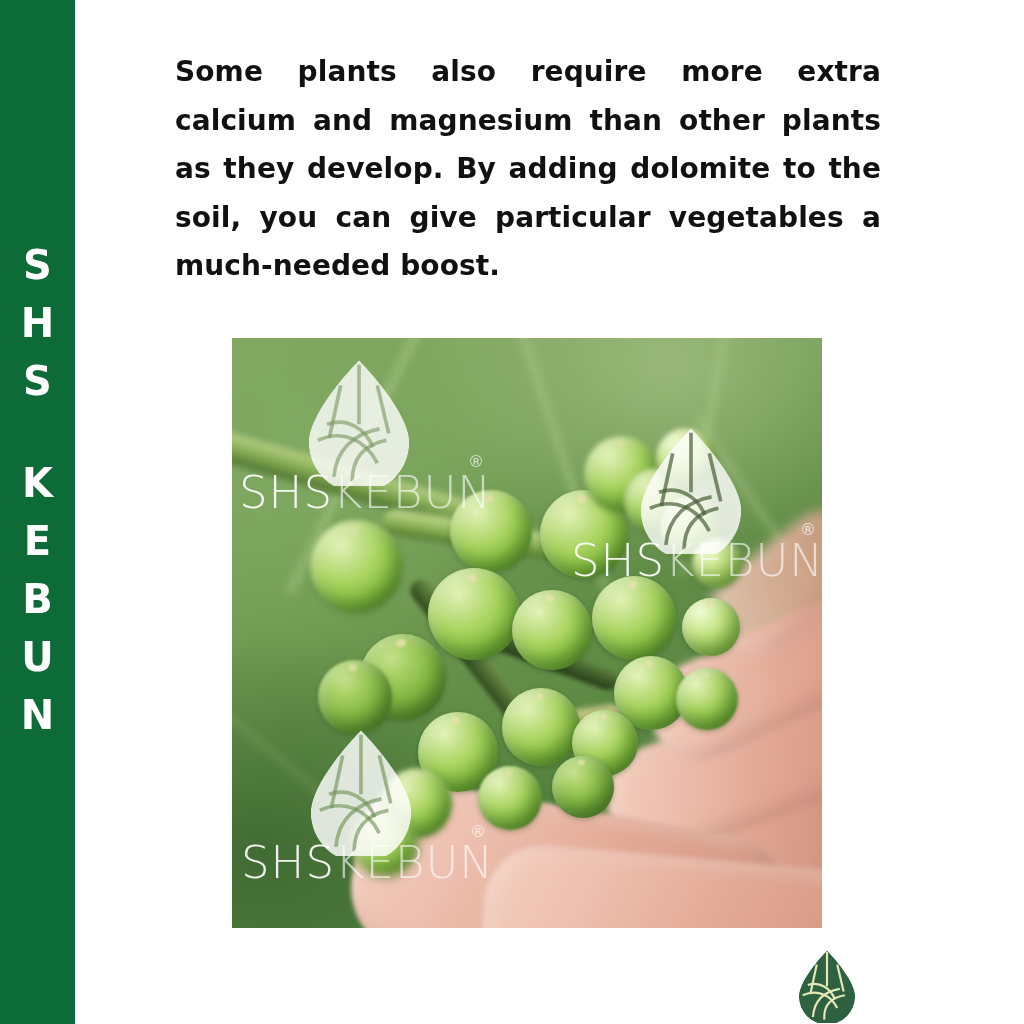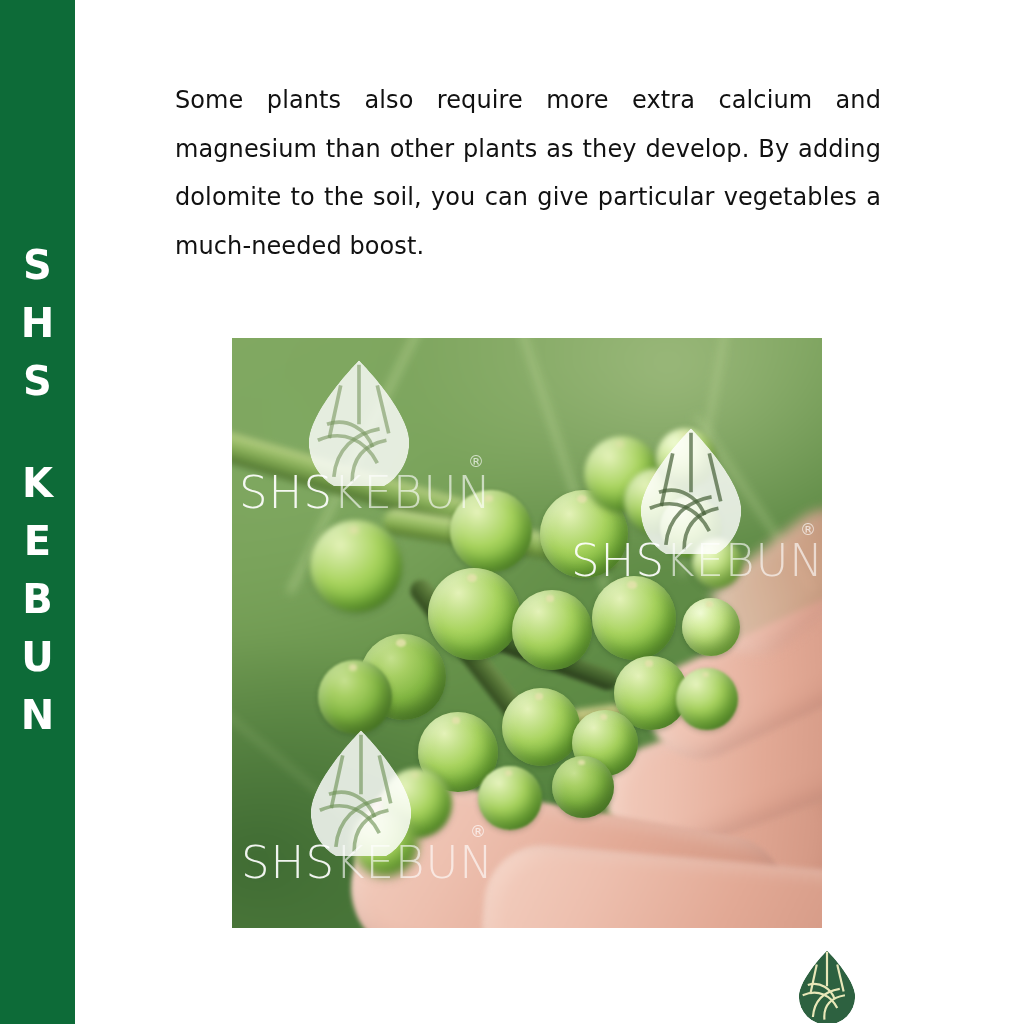--- a/index.html
+++ b/index.html
@@ -33,27 +33,26 @@
   }
   .sb-gap { height:44px; }
 
   
   .body-text {
     position:absolute;
     left:175px; top:48px;
     width:706px;
     color:#111111;
     font-family:"DejaVu Sans", sans-serif;
-    font-weight:normal;
-    font-size:24px;
+    font-weight:bold;
+    font-size:28px;
     line-height:48.5px;
     text-align:justify;
     text-justify:inter-word;
     letter-spacing:0.1px;
-    margin-top:28px;
   }
 
   
   .photo {
     position:absolute;
     left:232px; top:338px;
     width:590px; height:590px;
     overflow:hidden;
     background:#737373;
   }

